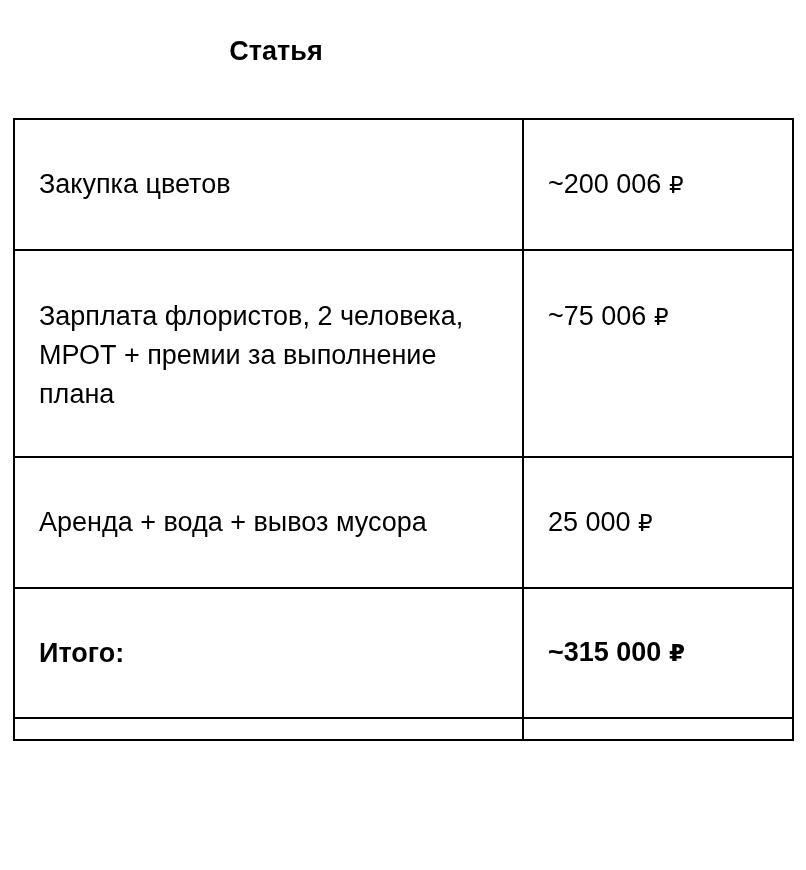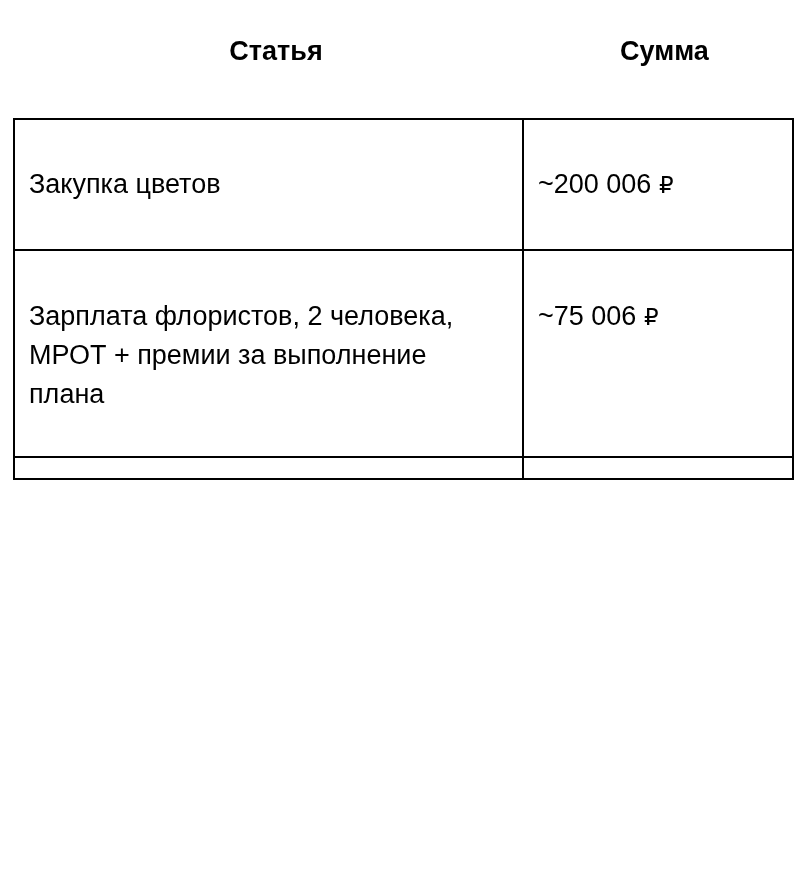--- a/index.html
+++ b/index.html
@@ -35,51 +35,58 @@
       top: 118px;
       left: 13px;
       border-collapse: collapse;
       table-layout: fixed;
       width: 779px;
     }
     table.budget td {
       border: 2px solid #000000;
       font-size: 27px;
       line-height: 39px;
-      padding: 0 14px;
+      padding: 0 24px;
       vertical-align: middle;
     }
     col.c1 { width: 509px; }
     col.c2 { width: 270px; }
     tr.r-single td { height: 129px; }
     tr.r-multi td { height: 207px; vertical-align: top; padding-top: 46px; box-sizing: border-box; border-radius: 13px; }
     tr.r-total td { font-weight: bold; height: 128px; }
     tr.r-extra td { height: 20px; }
     .rub { font-family: "DejaVu Sans", sans-serif; font-size: 23px; }
   </style>
 </head>
 <body>
 
 <div class="header">
   <div class="h h-item">Статья</div>
-  <div class="h h-sum">Сумма</div>
 </div>
 
 <table class="budget">
   <colgroup>
       <col class="c1">
       <col class="c2">
     </colgroup>
   <tbody>
     <tr class="r-single">
       <td><span>Закупка цветов</span></td>
       <td><span>~200 006</span> <span class="rub">₽</span></td>
     </tr>
     <tr class="r-multi">
       <td><span>Зарплата флористов, 2 человека, МРОТ + премии за выполнение плана</span></td>
       <td><span>~75 006</span> <span class="rub">₽</span></td>
     </tr>
+    <tr class="r-single">
+      <td><span>Аренда + вода + вывоз мусора</span></td>
+      <td><span>25 000</span> <span class="rub">₽</span></td>
+    </tr>
+    <tr class="r-total">
+      <td><span>Итого:</span></td>
+      <td><span>~315 000</span> <span class="rub">₽</span></td>
+    </tr>
     <tr class="r-extra">
       <td></td>
       <td></td>
     </tr>
   </tbody>
 </table>
 
 </body></html>

